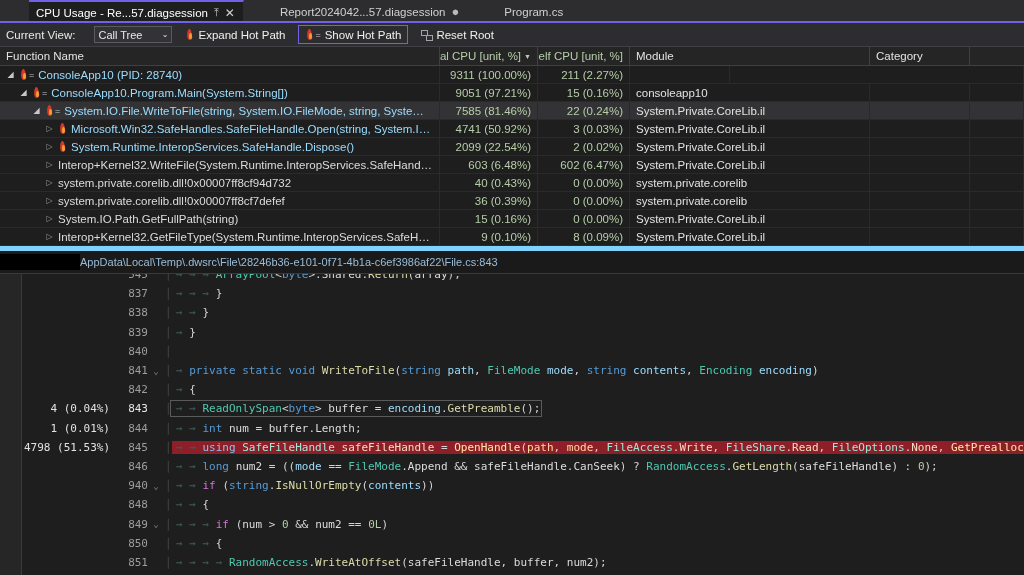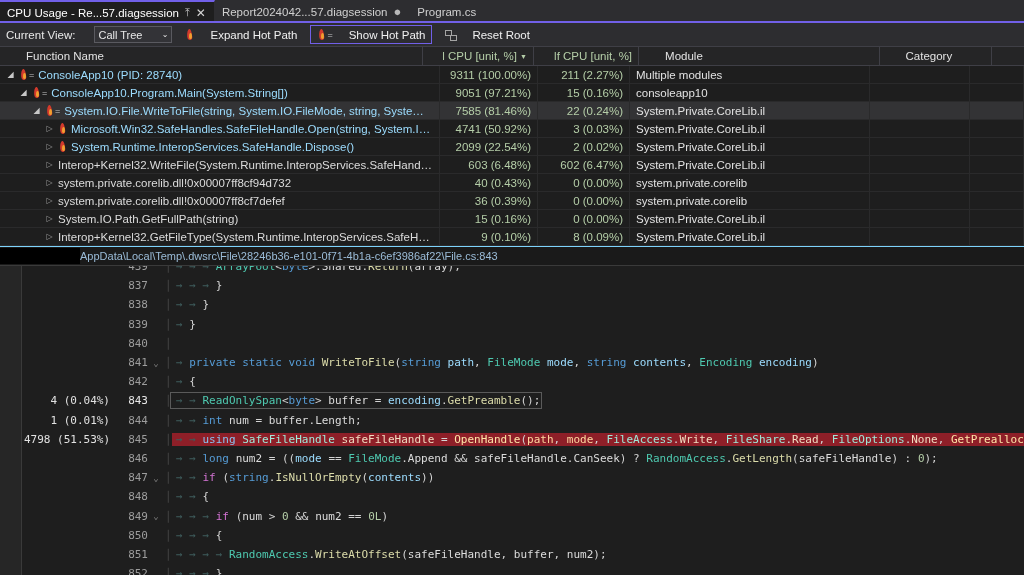--- a/index.html
+++ b/index.html
@@ -12,21 +12,21 @@
   }
 
   
   .tabstrip{
     height:23px; background:#2d2d30; display:flex; align-items:stretch;
     position:relative;
   }
   .tab{
     display:flex; align-items:center; gap:6px;
     padding:0 8px 0 7px; font-size:11.5px; color:#d0d0d0;
-    border-right:1px solid #2d2d30; position:relative; white-space:nowrap;
+    border-right:1px solid #2d2d30; position:relative; white-space:nowrap;margin-left:29px;
   }
   .tab.active{
     background:#1e1e1e; color:#ffffff;
     border-top:2px solid #7160e8;
   }
   .tab.inactive{ background:#2d2d30; }
   .tab .pin{ font-size:11px; color:#c8c8c8; transform:rotate(0deg); }
   .tab .closex{ font-size:12px; color:#d6d6d6; line-height:1; }
   .tab .dot{ font-size:13px; color:#b9b9b9; line-height:1; }
   .tabstrip .underline{
@@ -42,21 +42,21 @@
   }
   .tb-label{ font-size:11.5px; color:#e8e8e8; margin-right:19px; margin-left:2px;}
   .tb-select{
     width:78px; height:17px; background:#333337; border:1px solid #5a5a60;
     color:#e8e8e8; font-size:11px; font-family:"Liberation Sans",sans-serif;
     display:flex; align-items:center; padding:0 3px; position:relative;
   }
   .tb-select .cv{ flex:1; }
   .tb-select .chev{ font-size:8px; }
   .tb-btn{
-    display:flex; align-items:center; gap:16px; height:19px;
+    display:flex; align-items:center; gap:4px; height:19px;
     padding:0 6px; font-size:11.5px; color:#f0f0f0; margin-left:6px;
     border:1px solid transparent;
   }
   .tb-btn.framed{ border:1px solid #7160e8; background:#2d2d30; }
   .flame{
     width:9px;height:11px;display:inline-block;position:relative;
   }
   .flame:before{
     content:""; position:absolute; left:2px; top:0; width:5px; height:11px;
     background:#d33a2c; border-radius:60% 40% 45% 45% / 75% 75% 30% 30%;
@@ -81,21 +81,21 @@
   }
 
   
   .grid{ background:#1e1e1e; }
   .grid-head{
     display:flex; height:19px; background:#252526;
     border-bottom:1px solid #3f3f46; align-items:center;
     font-size:11.5px; color:#e2e2e2;
   }
   .gh{ padding:0 6px; height:100%; display:flex; align-items:center;
-       border-right:1px solid #3f3f46; overflow:hidden; white-space:nowrap;margin-left:20px; }
+       border-right:1px solid #3f3f46; overflow:hidden; white-space:nowrap; }
   .gh.num{ justify-content:flex-end; }
   .c-fn{ width:440px; }
   .c-tot{ width:98px; }
   .c-self{ width:92px; }
   .c-mod{ width:240px; }
   .c-cat{ width:100px; }
   .c-end{ flex:1; border-right:none; }
   .sortarrow{ margin-left:3px; font-size:7px; }
 
   .grow{
@@ -113,22 +113,22 @@
     flex:none; text-align:center;
   }
   .tri.open{ color:#c8c8c8; }
   .fn-name{ overflow:hidden; text-overflow:ellipsis; white-space:nowrap; }
   .fn-blue{ color:#9cdcfe; }
   .fn-plain{ color:#dcdcdc; }
   .hpmark{ display:inline-flex; align-items:center; gap:1px; flex:none; }
 
   
   .pathbar{
-    height:20px; background:#1a1a1a; display:flex; align-items:center;
-    border-top:1px solid #7dd3fc; border-bottom:1px solid #3a3a3a;
+    height:28px; background:#1a1a1a; display:flex; align-items:center;
+    border-top:5px solid #7dd3fc; border-bottom:1px solid #3a3a3a;
     position:relative; overflow:hidden;
   }
   .pathbar .blk{ width:80px; height:16px; background:#000; flex:none; }
   .pathbar .ptxt{
     font-size:11px; color:#9bbcd8; white-space:nowrap;
     font-family:"Liberation Sans", sans-serif;
   }
 
   
   .codepane{
@@ -240,21 +240,20 @@
             <span class="tri open">◢</span>
             <span class="hpmark">
               <span class="flame"></span>
               <span class="eq" style="color:#c8c8c8;font-size:9px;">=</span>
             </span>
             <span class="fn-name fn-blue">ConsoleApp10 (PID: 28740)</span>
           </div>
         </div>
         <div class="gc c-tot num">9311 (100.00%)</div>
         <div class="gc c-self num">211 (2.27%)</div>
-        <div class="gc c-mod">Multiple modules</div>
         <div class="gc c-cat"></div>
         <div class="gc c-end"></div>
       </div>
       <div class="grow">
         <div class="gc c-fn">
           <div class="fnwrap" style="padding-left: 13px;">
             <span class="tri open">◢</span>
             <span class="hpmark">
               <span class="flame"></span>
               <span class="eq" style="color:#c8c8c8;font-size:9px;">=</span>
@@ -388,21 +387,21 @@
 <div class="pathbar">
   <div class="blk"></div>
   <span class="ptxt">AppData\Local\Temp\.dwsrc\File\28246b36-e101-0f71-4b1a-c6ef3986af22\File.cs:843</span>
 </div>
 
 <div class="codepane">
   <div class="leftband"></div>
   <div id="code-body" style="margin-top: -9px;">
       <div class="cline" style="overflow: hidden;">
         <div class="perf"></div>
-        <div class="lnum">439</div>
+        <div class="lnum">545</div>
         <div class="fold"></div>
         <div class="guide">│</div>
         <div class="ctext"><span class="ws">→   →   →  </span><span class="t">ArrayPool</span><span class="op">&lt;</span><span class="k">byte</span><span class="op">&gt;</span><span class="op">.</span><span class="id">Shared</span><span class="op">.</span><span class="m">Return</span><span class="op">(</span><span class="id">array</span><span class="op">);</span></div>
       </div>
       <div class="cline">
         <div class="perf"></div>
         <div class="lnum">837</div>
         <div class="fold"></div>
         <div class="guide">│</div>
         <div class="ctext"><span class="ws">→   →   →  </span><span class="op">}</span></div>
@@ -465,21 +464,21 @@
       </div>
       <div class="cline">
         <div class="perf"></div>
         <div class="lnum">846</div>
         <div class="fold"></div>
         <div class="guide">│</div>
         <div class="ctext"><span class="ws">→   →  </span><span class="k">long</span> <span class="id">num2</span> <span class="op">= ((</span><span class="v">mode</span> <span class="op">==</span> <span class="t">FileMode</span><span class="op">.</span><span class="id">Append</span> <span class="op">&amp;&amp;</span> <span class="id">safeFileHandle</span><span class="op">.</span><span class="id">CanSeek</span><span class="op">) ?</span> <span class="t">RandomAccess</span><span class="op">.</span><span class="m">GetLength</span><span class="op">(</span><span class="id">safeFileHandle</span><span class="op">) :</span> <span class="num">0</span><span class="op">);</span></div>
       </div>
       <div class="cline">
         <div class="perf"></div>
-        <div class="lnum">847</div>
+        <div class="lnum">940</div>
         <div class="fold">⌄</div>
         <div class="guide">│</div>
         <div class="ctext"><span class="ws">→   →  </span><span class="kp">if</span> <span class="op">(</span><span class="k">string</span><span class="op">.</span><span class="m">IsNullOrEmpty</span><span class="op">(</span><span class="v">contents</span><span class="op">))</span></div>
       </div>
       <div class="cline">
         <div class="perf"></div>
         <div class="lnum">848</div>
         <div class="fold"></div>
         <div class="guide">│</div>
         <div class="ctext"><span class="ws">→   →  </span><span class="op">{</span></div>

